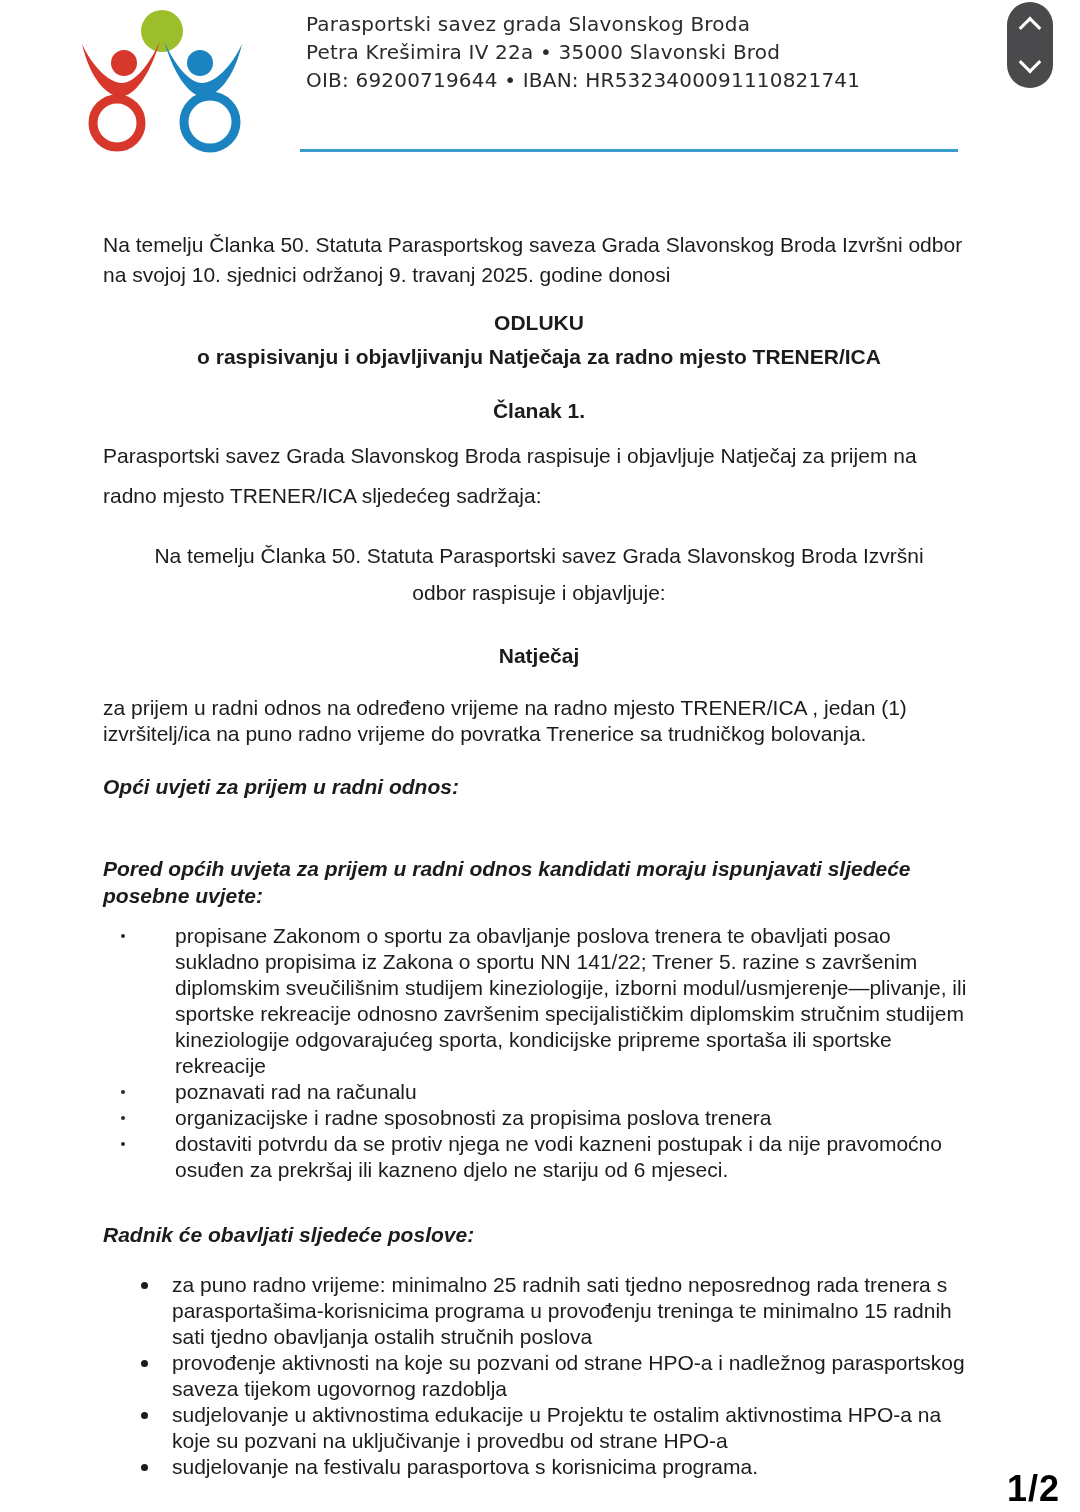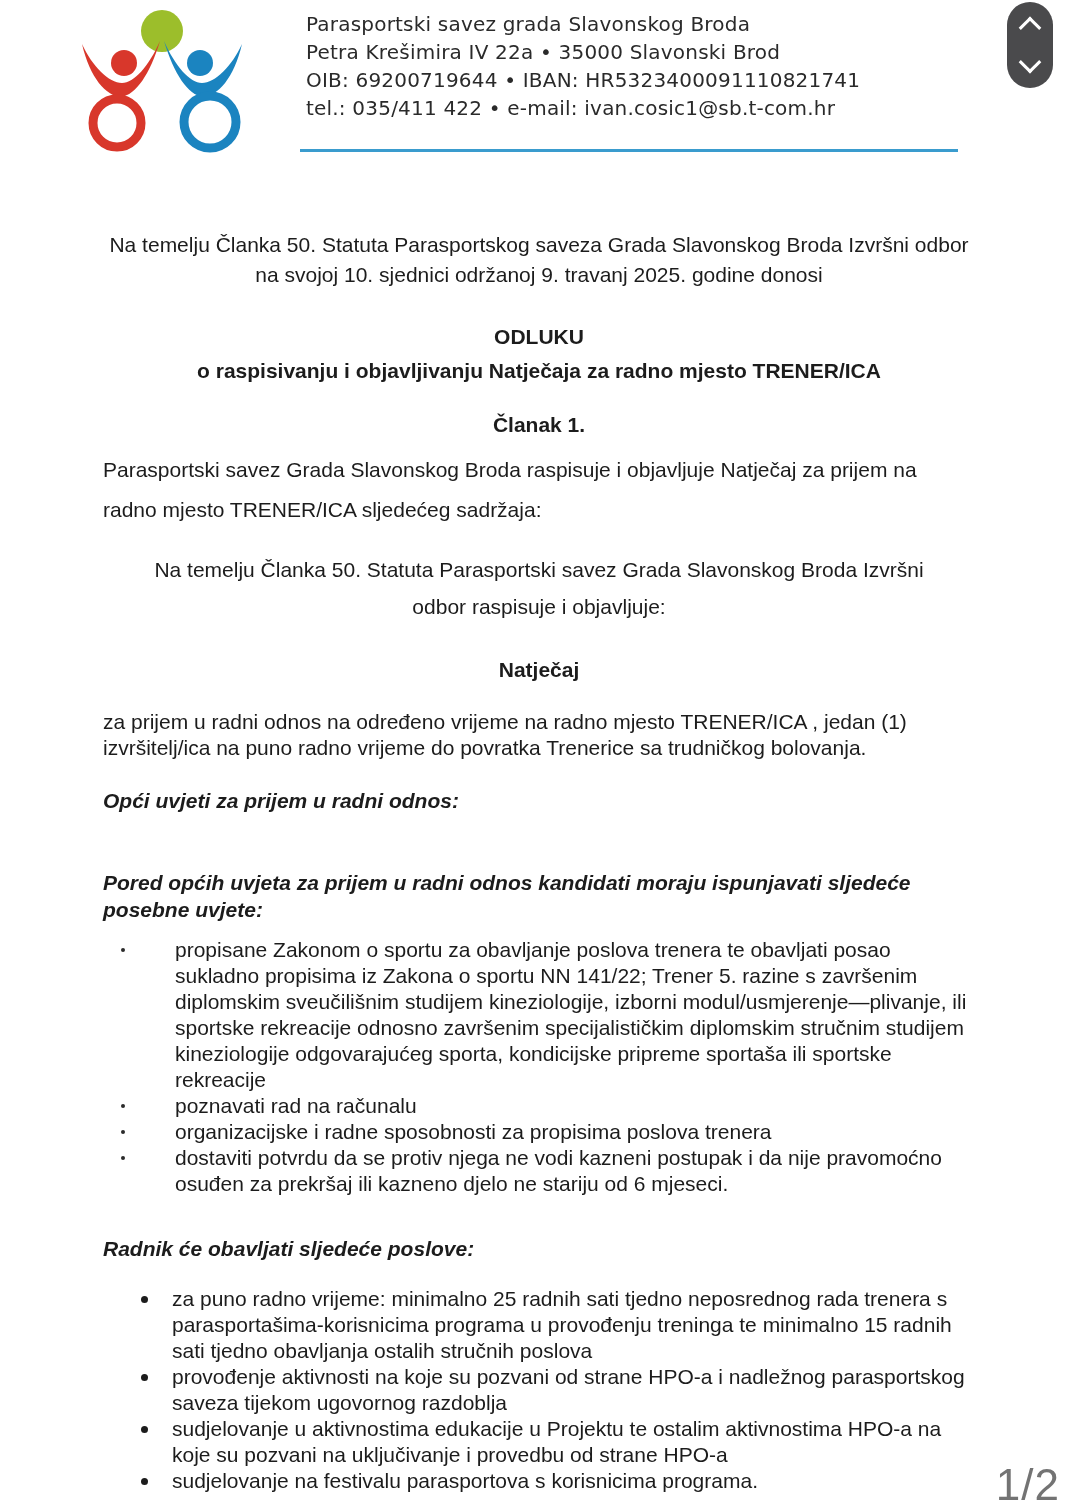--- a/index.html
+++ b/index.html
@@ -46,22 +46,22 @@
                transform: rotate(45deg) translate(2px,2px); }
   .chev.down { border-bottom: 3px solid #fff; border-right: 3px solid #fff;
                transform: rotate(45deg) translate(-2px,-2px); }
 
   
   .content { padding: 0 105px 0 103px; font-size: 21px; }
   .center { text-align: center; }
   .b { font-weight: bold; }
   .bi { font-weight: bold; font-style: italic; }
 
-  .intro { margin: 50px auto 16px; max-width: 880px; line-height: 30px; text-align: center; }
-  .decision-title { margin-top: 34px; line-height: 26px; }
+  .intro { margin: 50px auto 16px; max-width: 880px; line-height: 30px; }
+  .decision-title { margin-top: 20px; line-height: 26px; }
   .decision-subtitle { margin-top: 8px; line-height: 26px; }
   .article-heading { margin-top: 28px; line-height: 26px; }
   .article-text { margin-top: 12px; line-height: 40px; }
   .preamble { margin-top: 11px; line-height: 37px; }
   .natjecaj-title { margin-top: 32px; line-height: 26px; }
   .natjecaj-text { margin-top: 26px; line-height: 26px; }
 
   .general-heading { margin-top: 26px; line-height: 27px; }
   .special-heading { margin-top: 55px; line-height: 27px; max-width: 840px; }
   .duties-heading  { margin-top: 38px; line-height: 27px; }
@@ -85,21 +85,21 @@
     line-height: 26px; max-width: 820px;
   }
   .duties-list li::before {
     content: ""; position: absolute; left: 38px; top: 10px;
     width: 7px; height: 7px; border-radius: 50%; background: #1c1c1c;
   }
 
   
   .page-indicator {
     position: absolute; right: 20px; bottom: 2px;
-    font-size: 44px; color: #737373; letter-spacing: 1px;
+    font-size: 36px; color: #000000; letter-spacing: 1px; font-weight: bold;
   }
 </style>
 </head>
 <body>
 
 <div class="page">
 
   <div class="scroll-pill">
     <button class="scroll-btn">
       <span class="chev up"></span>
@@ -122,21 +122,20 @@
         <circle cx="138" cy="59" r="13" fill="#1b84c0"></circle>
         <path d="M102,37 C112,70 126,91 141,93 C156,92 172,74 180,40
                  C170,62 153,79 140,79 C128,79 113,62 102,37 Z" fill="#1b84c0"></path>
         <circle cx="148" cy="118" r="26" fill="none" stroke="#1b84c0" stroke-width="9"></circle>
       </svg>
     </div>
     <div class="letterhead">
       <div>Parasportski savez grada Slavonskog Broda</div>
       <div>Petra Krešimira IV 22a • 35000 Slavonski Brod</div>
       <div>OIB: 69200719644 • IBAN: HR5323400091110821741</div>
-      <div>tel.: 035/411 422 • e-mail: ivan.cosic1@sb.t-com.hr</div>
     </div>
     <hr class="rule">
   </div>
 
   <div class="content">
 
     <p class="intro">Na temelju Članka 50. Statuta Parasportskog saveza Grada Slavonskog Broda Izvršni odbor na svojoj 10. sjednici održanoj 9. travanj 2025. godine donosi</p>
 
     <div class="decision-title center b">ODLUKU</div>
     <div class="decision-subtitle center b">o raspisivanju i objavljivanju Natječaja za radno mjesto TRENER/ICA</div>

